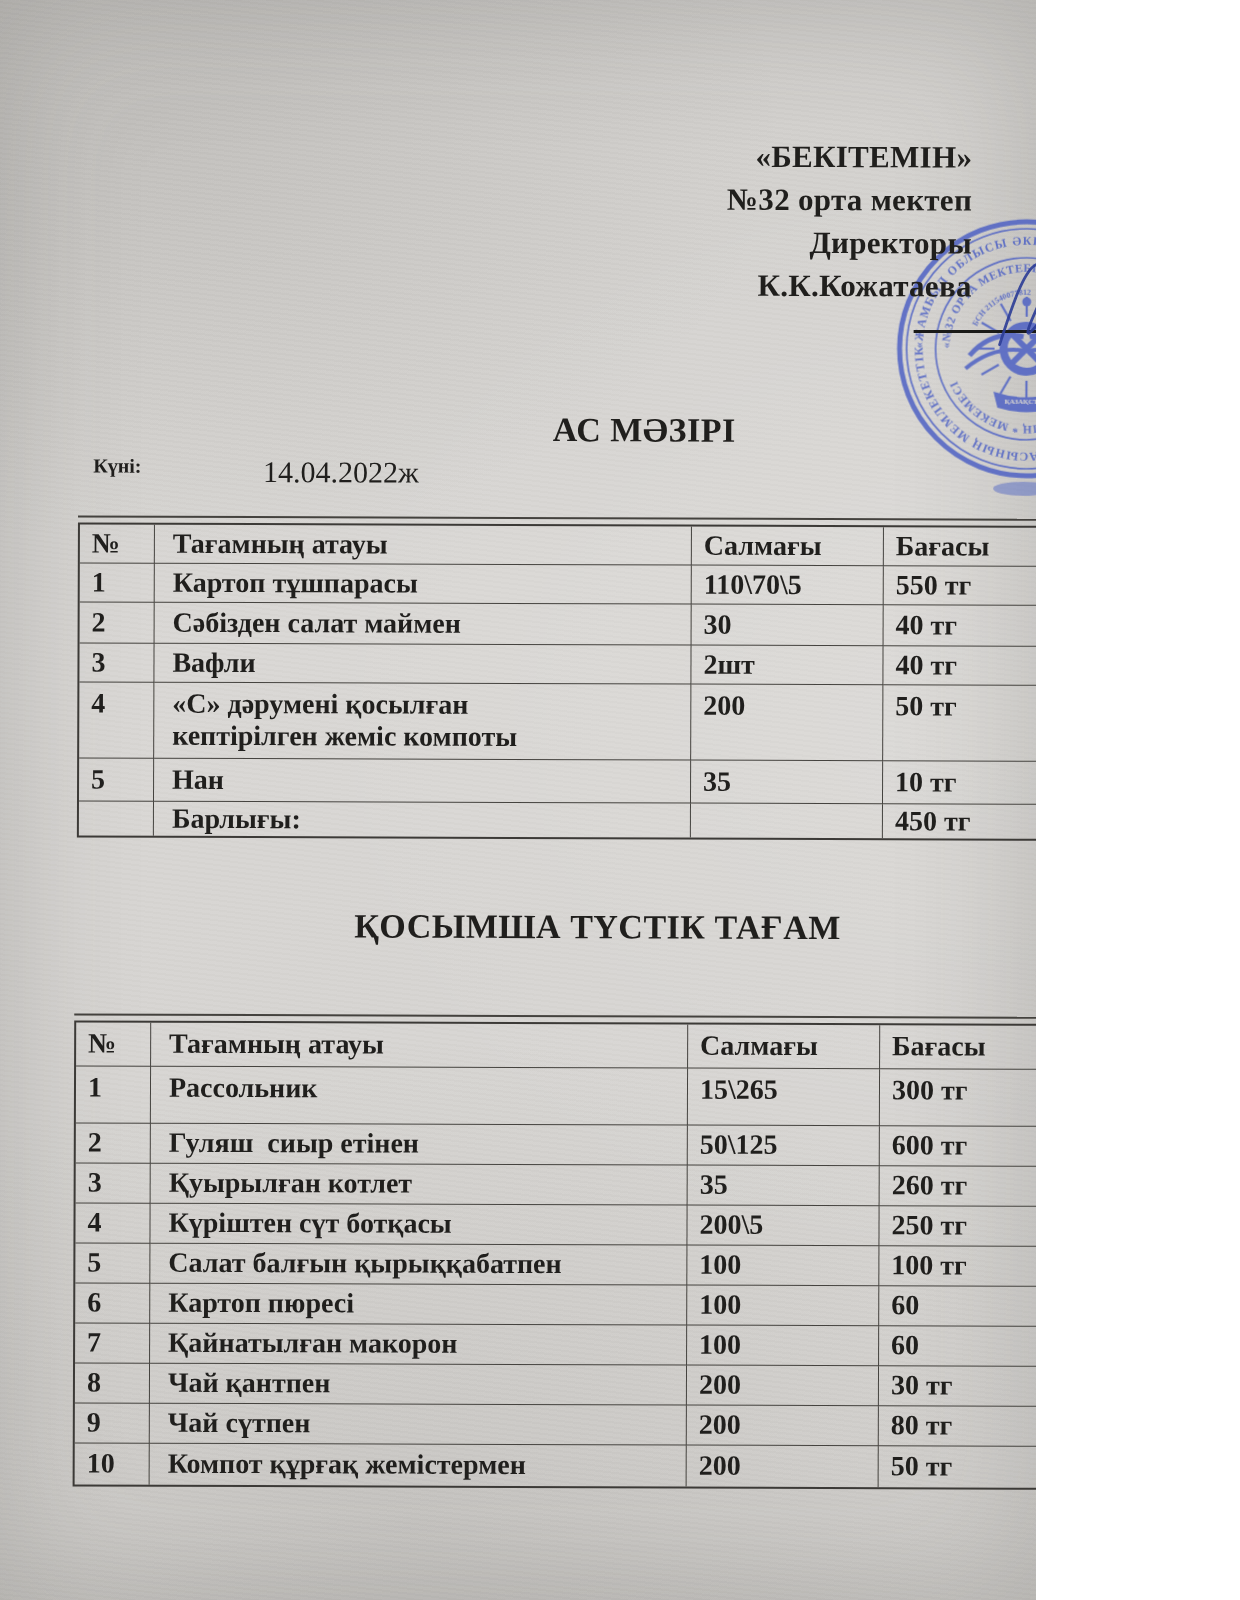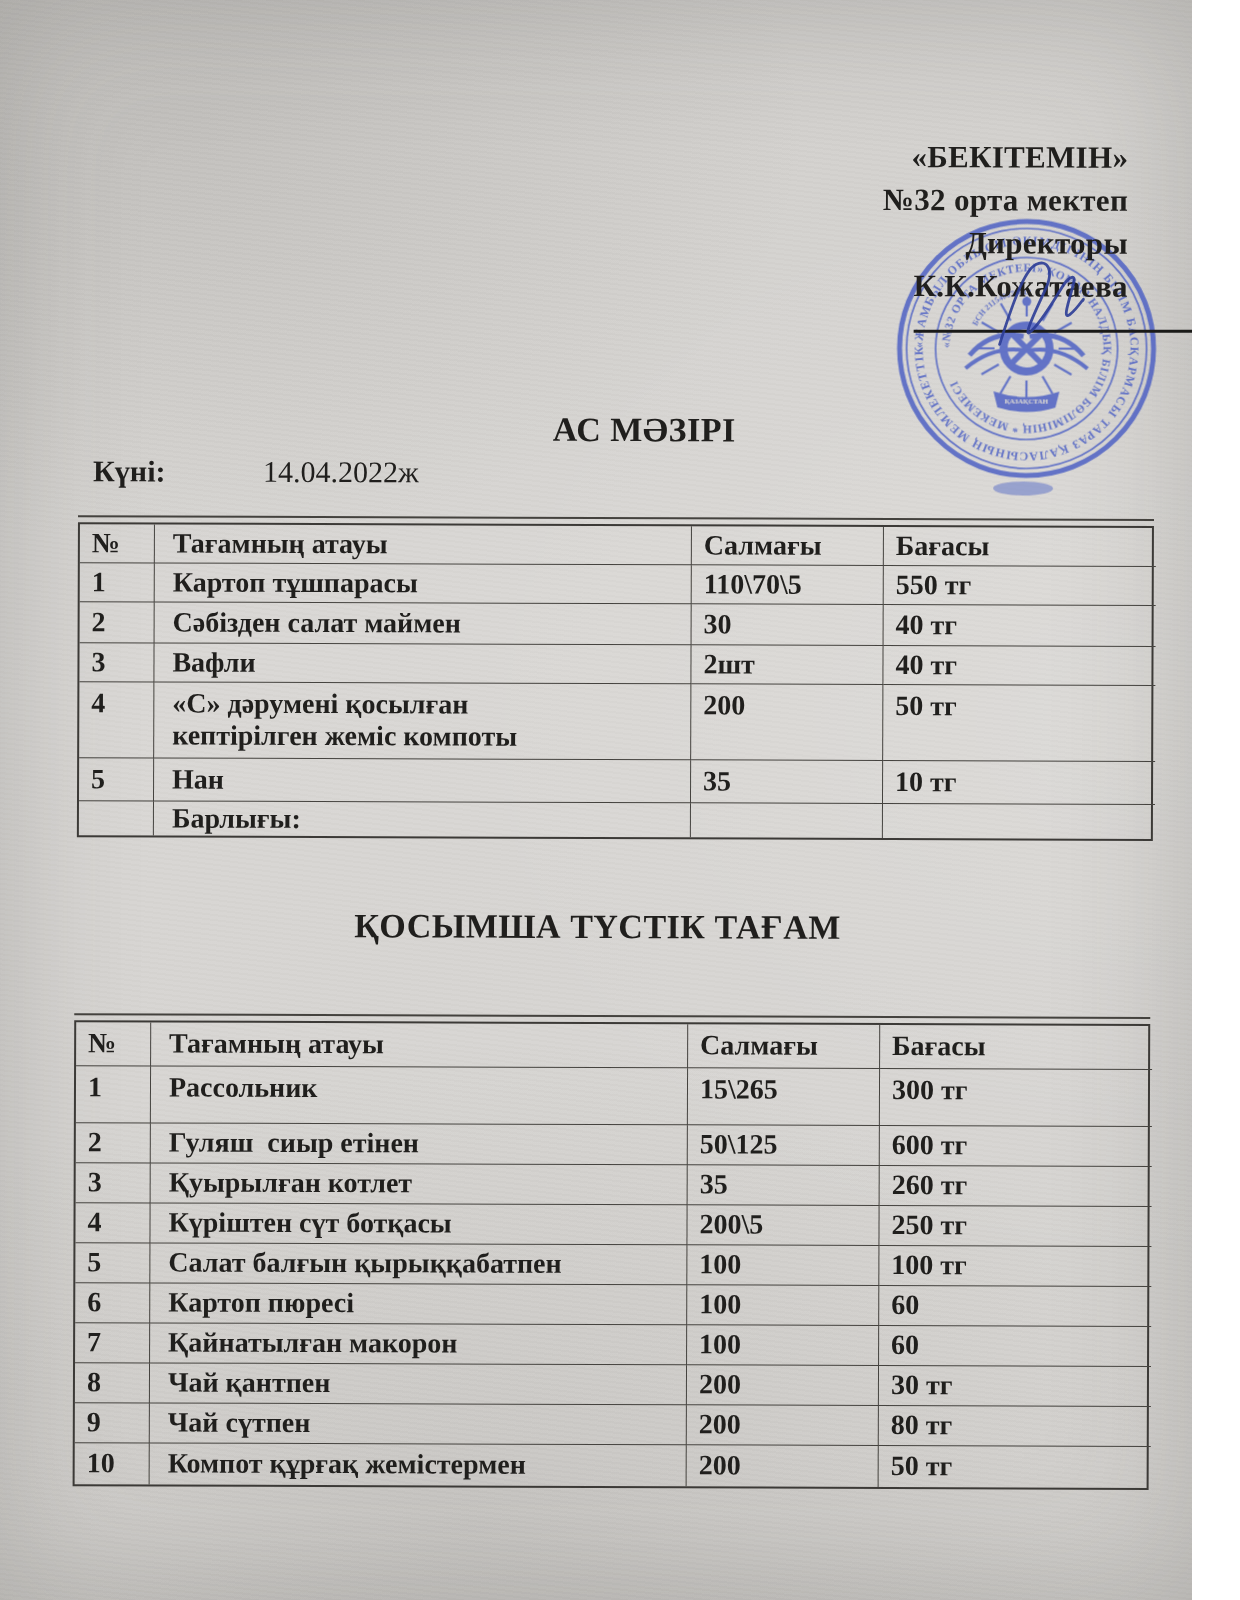--- a/index.html
+++ b/index.html
@@ -1,20 +1,20 @@
 <!DOCTYPE html>
 <html><head>
 <meta charset="utf-8">
 <style>
   * { box-sizing: border-box; margin: 0; padding: 0; }
   html,body { width:1240px; height:1600px; }
   body { font-family: "Liberation Serif", "DejaVu Serif", serif; }
 
   .page {
-    position: relative; width: 1192px; height: 1600px; overflow: hidden;
+    position: relative; width: 1036px; height: 1600px; overflow: hidden;
     background:
       repeating-linear-gradient(7deg, rgba(0,0,0,0.015) 0 2px, rgba(255,255,255,0.01) 2px 5px),
       radial-gradient(900px 600px at 15% 8%, rgba(90,88,84,.12), transparent 70%),
       radial-gradient(1100px 900px at 95% 45%, rgba(255,255,255,.10), transparent 65%),
       radial-gradient(1000px 700px at 40% 95%, rgba(80,78,74,.09), transparent 70%),
       linear-gradient(168deg, #cfcdca 0%, #d9d7d4 38%, #d7d5d2 62%, #d2d0cd 100%);
     box-shadow: inset 0 0 140px rgba(55,53,50,.22);
     color: #201f1d;
   }
   .content { position:absolute; inset:0; transform: rotate(.2deg); transform-origin: 50% 50%; }
@@ -23,21 +23,21 @@
     position:absolute; top:134px; right:66px; text-align:right;
     font-size:31px; font-weight:bold; line-height:43px; letter-spacing:.3px; z-index:3;
   }
   .stamp { position:absolute; left:872px; top:194px; z-index:2; }
   .sign-line { position:absolute; left:912px; top:328px; width:326px; height:3px;
     background:#1a1a18; z-index:4; transform:rotate(-.2deg); }
   .signature { position:absolute; left:960px; top:235px; z-index:5; }
 
   .doc-title { position:absolute; top:411px; left:0; width:1240px; text-align:center;
     padding-left:46px; font-size:34px; font-weight:bold; letter-spacing:.5px; }
-  .date-label { position:absolute; left:92px; top:456px; font-size:30px; font-weight:bold; }
+  .date-label { position:absolute; left:92px; top:456px; font-size:20px; font-weight:bold; }
   .date-value { position:absolute; left:262px; top:456px; font-size:30px; font-weight:normal; }
 
   .section-title { position:absolute; top:908px; left:0; width:1240px; text-align:center;
     padding-right:44px; font-size:34px; font-weight:bold; letter-spacing:.5px; }
 
   .tbl {
     position:absolute; display:grid; width:1076px;
     grid-template-columns:75px 537px 192px 272px;
     border:2px solid #3c3a37; background:rgba(255,255,255,.03);
   }
@@ -159,20 +159,21 @@
     <div class="c lc top">50 тг</div>
 
     <div class="c">5</div>
     <div class="c nm">Нан</div>
     <div class="c">35</div>
     <div class="c lc">10 тг</div>
 
     <div class="c lr"></div>
     <div class="c nm lr">Барлығы:</div>
     <div class="c lr"></div>
+    <div class="c lc lr">450 тг</div>
   </div>
 
   <div class="section-title">ҚОСЫМША ТҮСТІК ТАҒАМ</div>
 
   <div class="tbl t2">
     <div class="c">№</div>
     <div class="c nm">Тағамның атауы</div>
     <div class="c">Салмағы</div>
     <div class="c lc">Бағасы</div>
 

